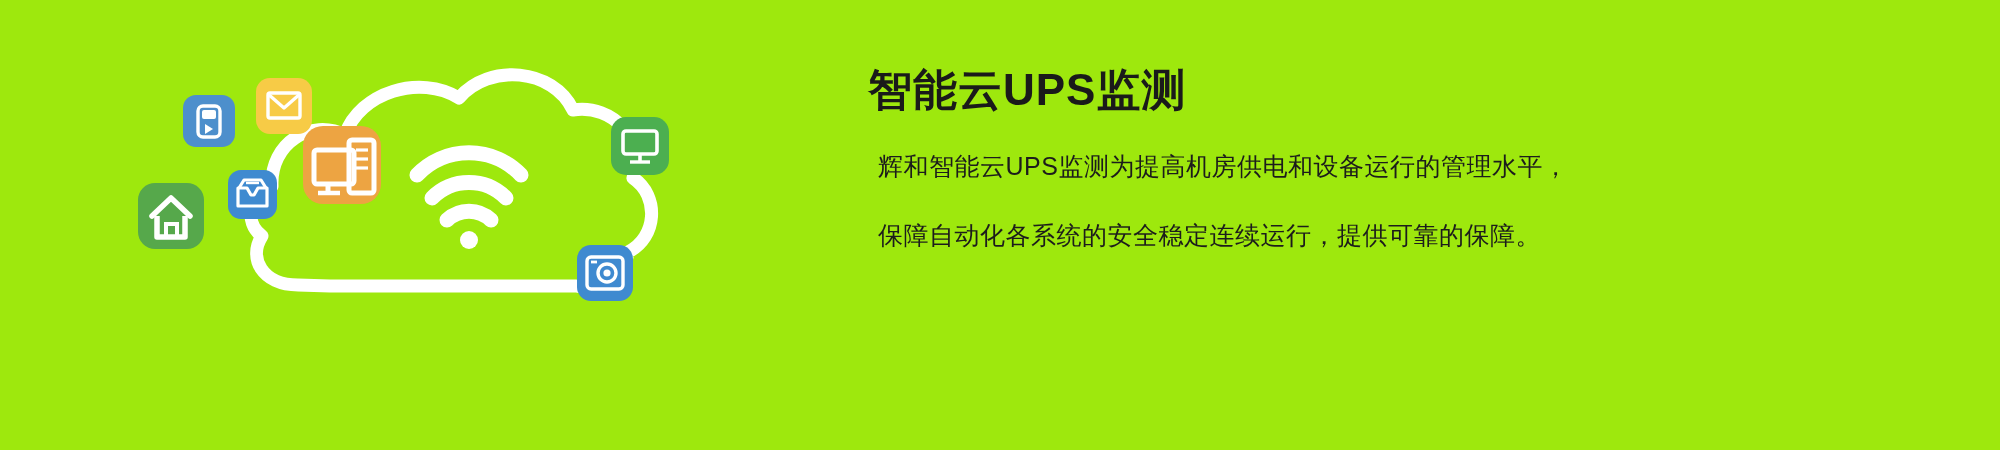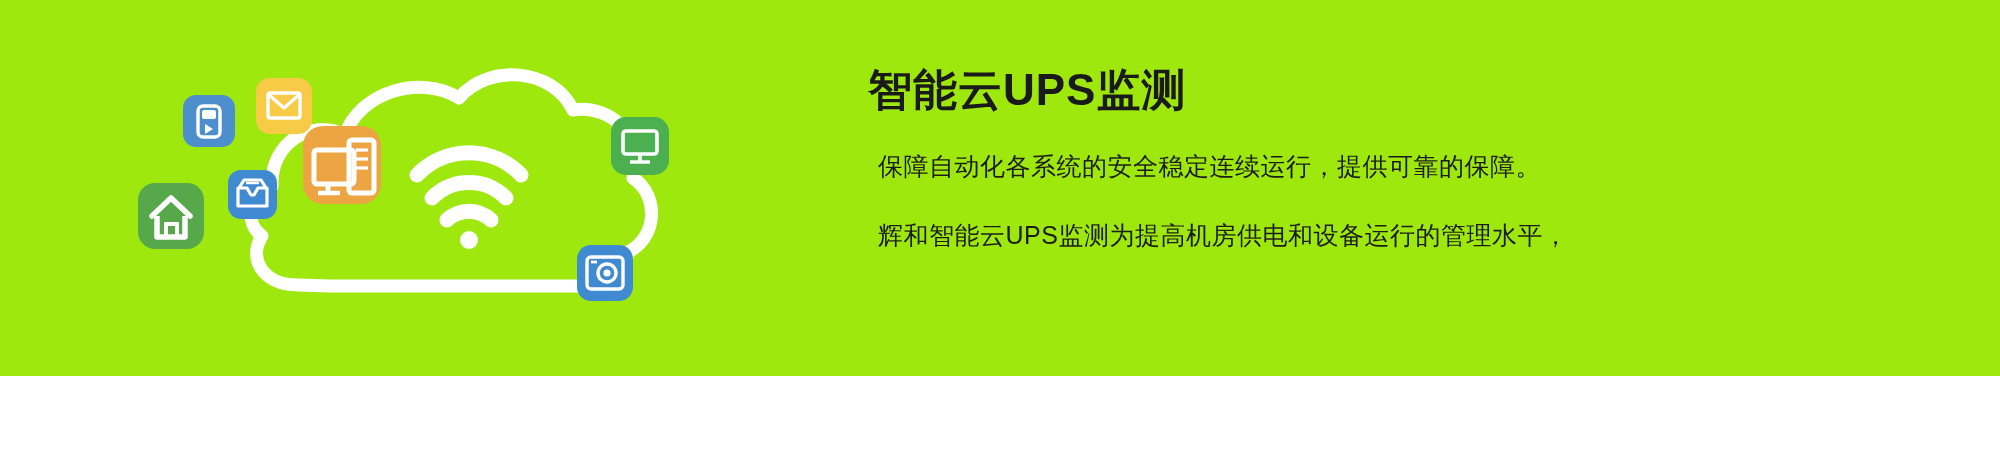--- a/index.html
+++ b/index.html
@@ -3,21 +3,21 @@
 <meta charset="utf-8">
 <style>
   html, body {
     margin: 0;
     padding: 0;
     background: #ffffff;
   }
   .banner {
     position: relative;
     width: 2000px;
-    height: 376px;
+    height: 450px;
     overflow: hidden;
     font-family: "Liberation Sans", "DejaVu Sans", sans-serif;
   }
 
   
   .illustration {
     position: absolute;
     left: 0;
     top: 0;
     width: 860px;
@@ -135,17 +135,17 @@
         <circle cx="607" cy="273" r="9" fill="none" stroke="#ffffff" stroke-width="3.4"></circle>
         <circle cx="607" cy="273" r="3.6" fill="#ffffff"></circle>
         <line x1="591" y1="262" x2="597" y2="262" stroke="#ffffff" stroke-width="2.8"></line>
       </g>
 
     </svg>
   </div>
 
   <div class="text-block">
     <h1 class="headline">智能云UPS监测</h1>
+    <p class="desc">辉和智能云UPS监测为提高机房供电和设备运行的管理水平，</p>
     <p class="desc">保障自动化各系统的安全稳定连续运行，提供可靠的保障。</p>
-    <p class="desc">辉和智能云UPS监测为提高机房供电和设备运行的管理水平，</p>
   </div>
 
 </div>
 
 </body></html>

